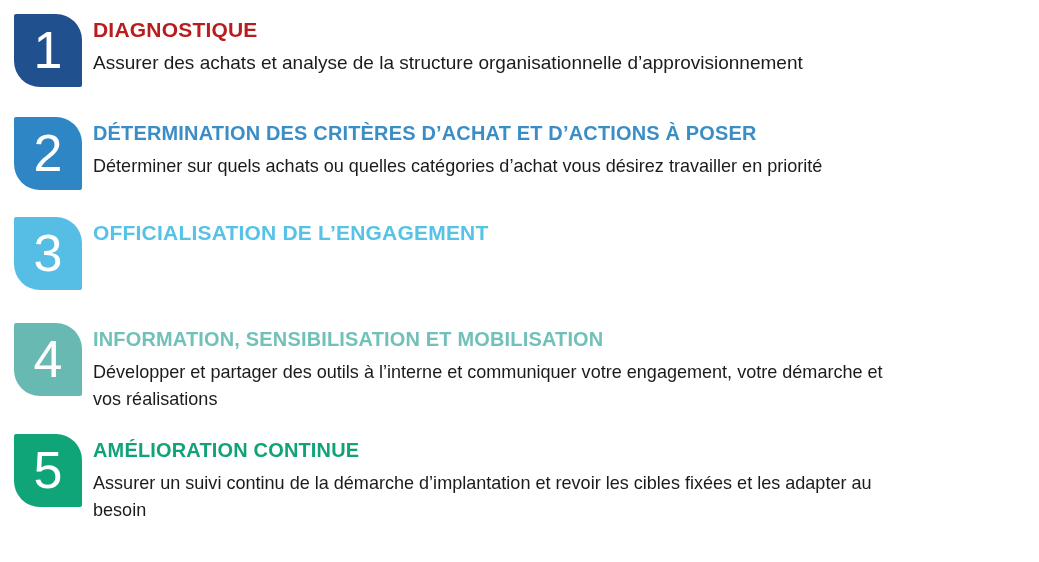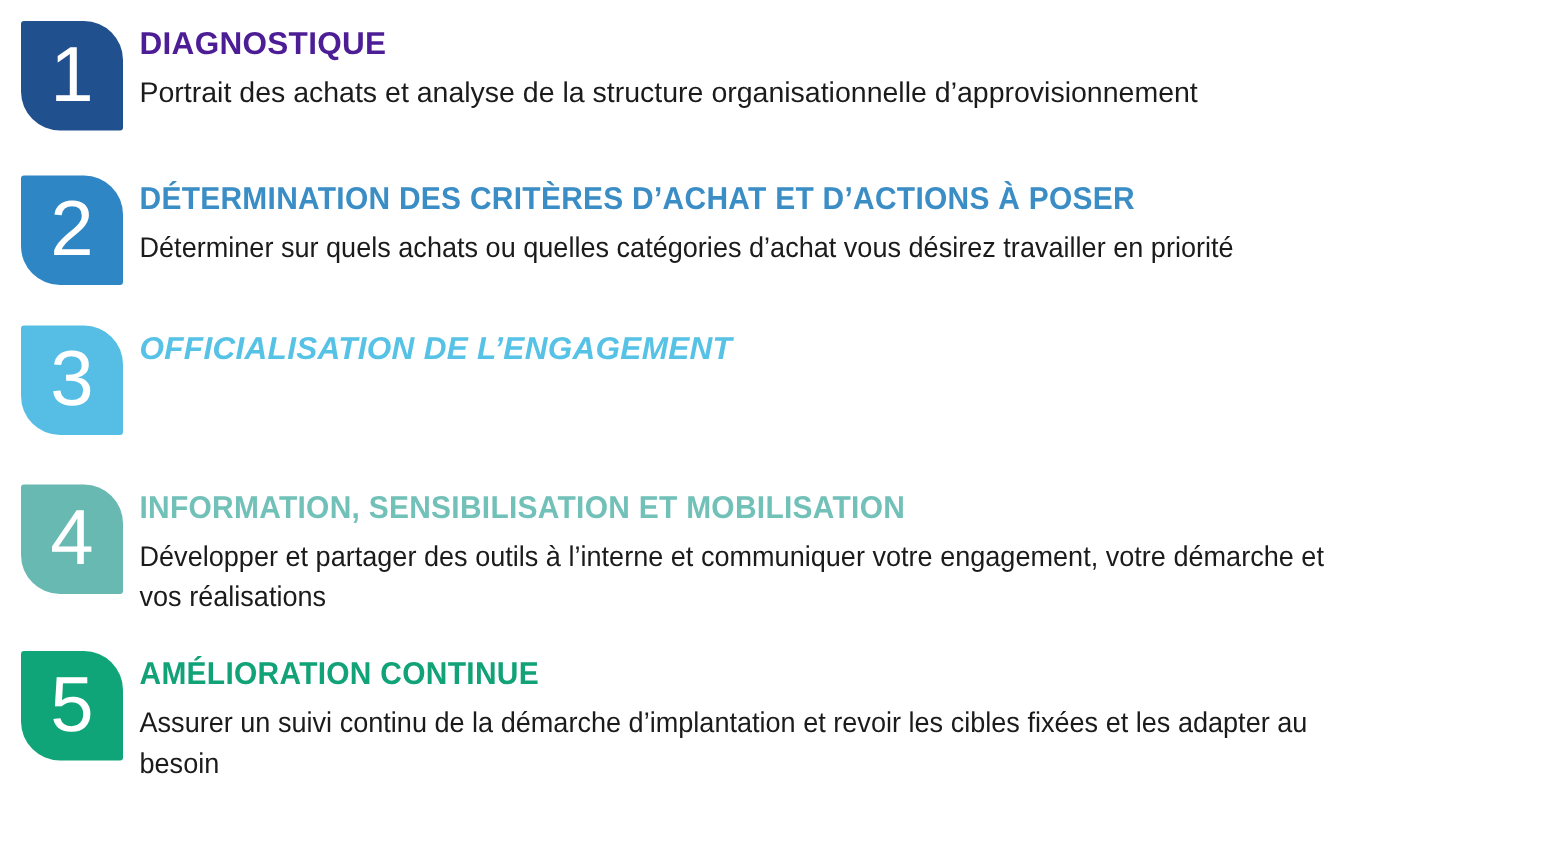--- a/index.html
+++ b/index.html
@@ -72,37 +72,37 @@
 </style>
 </head>
 <body>
 
 <div class="canvas">
   <div class="steps">
 
     <div class="row r1">
       <div class="badge" style="background: rgb(33, 80, 143);">1</div>
       <div class="text">
-        <h2 class="title" style="color: #4c1d95;">DIAGNOSTIQUE</h2>
-        <p class="desc">Portrait des achats et analyse de la structure organisationnelle d’approvisionnement</p>
+        <h2 class="title" style="color: #b91c1c;">DIAGNOSTIQUE</h2>
+        <p class="desc">Assurer des achats et analyse de la structure organisationnelle d’approvisionnement</p>
       </div>
     </div>
 
     <div class="row r2 narrow">
       <div class="badge" style="background: rgb(47, 134, 196);">2</div>
       <div class="text">
         <h2 class="title" style="color: rgb(58, 141, 197);">DÉTERMINATION DES CRITÈRES D’ACHAT ET D’ACTIONS À POSER</h2>
         <p class="desc">Déterminer sur quels achats ou quelles catégories d’achat vous désirez travailler en priorité</p>
       </div>
     </div>
 
     <div class="row r3">
       <div class="badge" style="background: rgb(86, 190, 228);">3</div>
       <div class="text">
-        <h2 class="title" style="color: rgb(86, 194, 230); font-style: italic;">OFFICIALISATION DE L’ENGAGEMENT</h2>
+        <h2 class="title" style="color: rgb(86, 194, 230);">OFFICIALISATION DE L’ENGAGEMENT</h2>
       </div>
     </div>
 
     <div class="row r4 narrow">
       <div class="badge" style="background: rgb(104, 185, 177);">4</div>
       <div class="text">
         <h2 class="title" style="color: rgb(114, 193, 185);">INFORMATION, SENSIBILISATION ET MOBILISATION</h2>
         <p class="desc">Développer et partager des outils à l’interne et communiquer votre engagement, votre démarche et vos réalisations</p>
       </div>
     </div>

